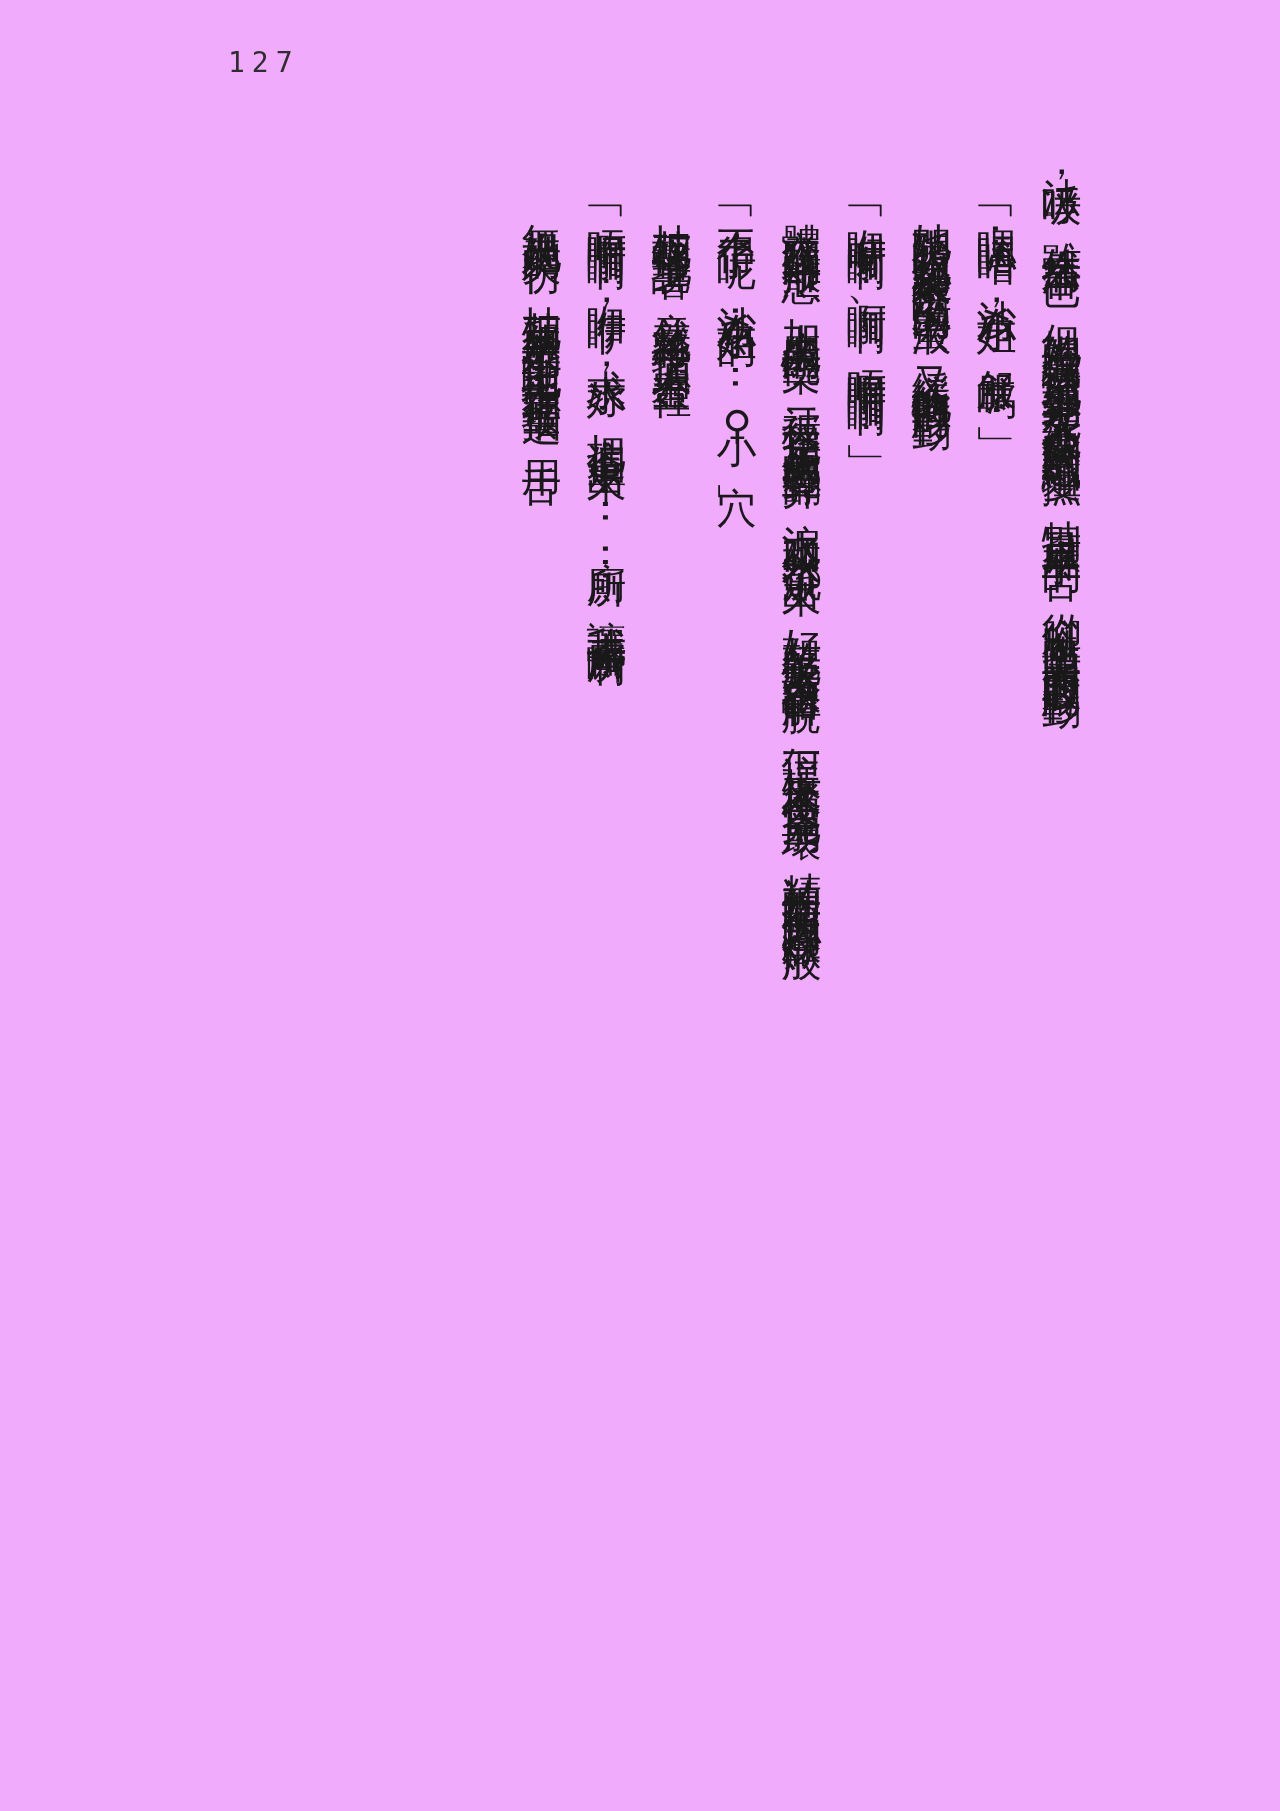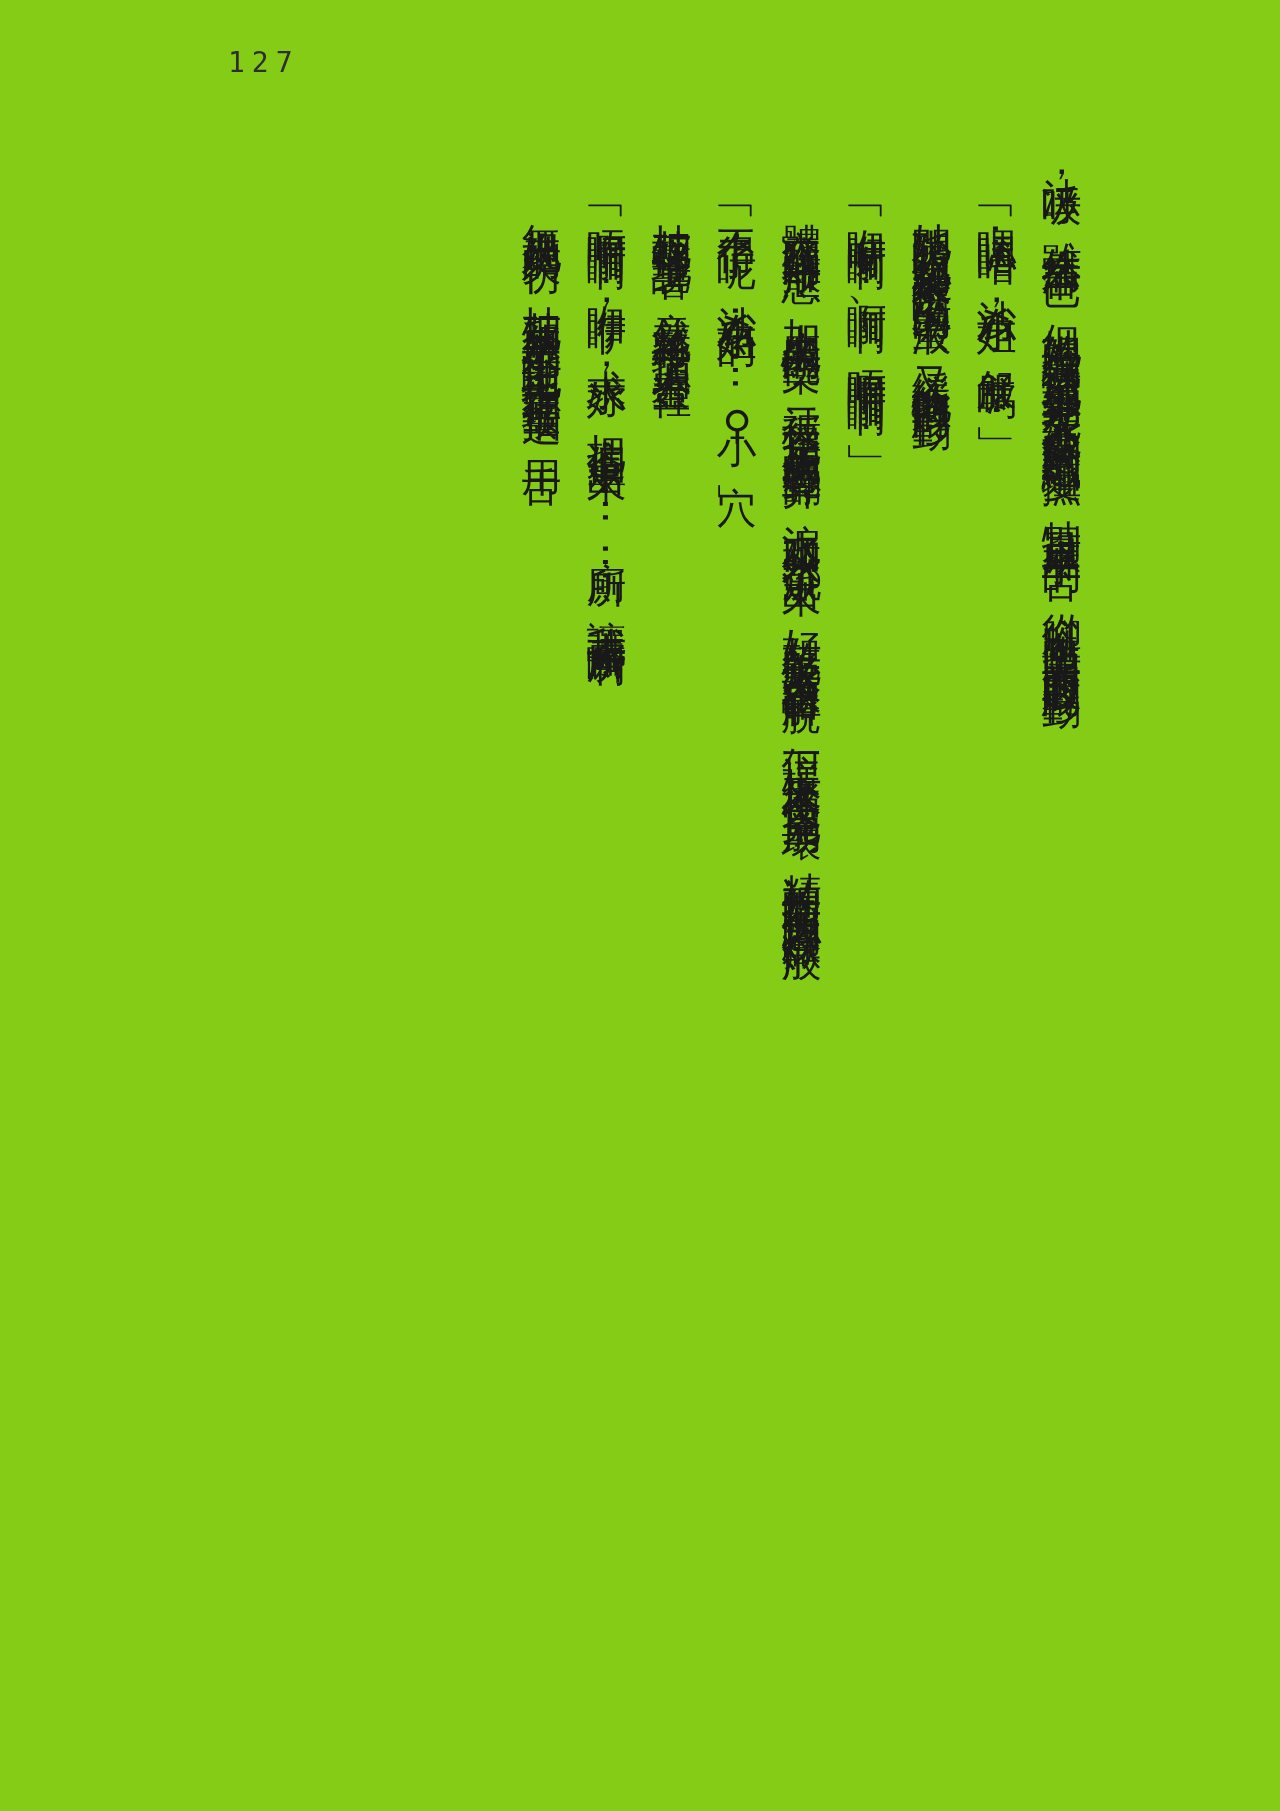--- a/index.html
+++ b/index.html
@@ -4,21 +4,21 @@
 <style>
   html, body {
     margin: 0;
     padding: 0;
     background: #fcfbf8;
   }
   .page {
     position: relative;
     width: 1280px;
     height: 1811px;
-    background: #84cc16;
+    background: #f0abfc;
     overflow: hidden;
     font-family: "DejaVu Serif", "Liberation Serif", serif;
   }
   .page-number {
     position: absolute;
     top: 46px;
     left: 228px;
     font-family: "DejaVu Sans Mono", "Liberation Mono", monospace;
     font-size: 28px;
     font-weight: 400;

